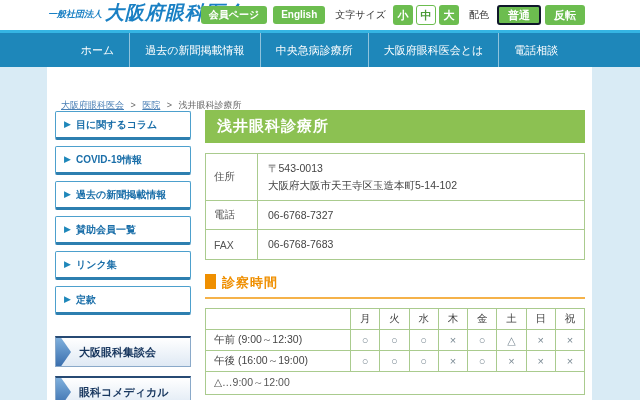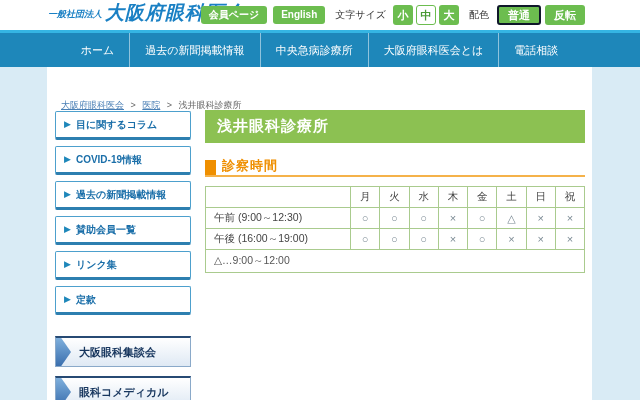--- a/index.html
+++ b/index.html
@@ -84,22 +84,22 @@
   .clinic-title {
     background:#8cc152; color:#fff; font-size:15px; font-weight:bold;
     padding:7px 12px; letter-spacing:1px;
   }
   table { border-collapse:collapse; width:100%; }
   .info-table { margin-top:10px; font-size:10.5px; color:#444; }
   .info-table th, .info-table td { border:1px solid #aacb8e; }
   .info-table th { width:52px; font-weight:normal; text-align:left; padding:6px 8px; color:#555; }
   .info-table td { padding:6px 10px; line-height:1.6; }
 
-  .section-head { margin-top:14px; border-bottom:2px solid #f5b24a; 
-                  display:flex; align-items:flex-end; }
+  .section-head { margin-top:14px; border-bottom:2px solid #f5b24a; padding-bottom:5px;
+                  display:flex; align-items:flex-start; }
   .section-head .sq { width:11px; height:15px; background:#ef8f00; margin-right:6px; }
   .section-head .txt { color:#ef8f00; font-size:13px; font-weight:bold; letter-spacing:1px; }
 
   .hours-table { margin-top:9px; font-size:10.5px; color:#444; }
   .hours-table th, .hours-table td { border:1px solid #aacb8e; padding:3px 2px; text-align:center; }
   .hours-table th { font-weight:normal; }
   .hours-table .rowlabel { text-align:left; padding-left:8px; width:145px; white-space:nowrap; }
   .hours-table .mark { color:#7b8a94; font-size:11px; }
   .hours-table .note { text-align:left; padding:4px 8px; color:#555; }
 </style>
@@ -181,20 +181,39 @@
           <div class="banner">
             <span class="arrow"></span>
             <span class="blbl">眼科コメディカル</span>
           </div>
         </div>
     </div>
 
     <div class="main">
       <div class="clinic-title">浅井眼科診療所</div>
 
+      <table class="info-table">
+        <tbody>
+            <tr>
+          <th>住所</th>
+          <td>
+            <div>〒543-0013</div>
+            <div>大阪府大阪市天王寺区玉造本町5-14-102</div>
+          </td>
+        </tr>
+        <tr>
+          <th>電話</th>
+          <td>06-6768-7327</td>
+        </tr>
+        <tr>
+          <th>FAX</th>
+          <td>06-6768-7683</td>
+        </tr>
+      </tbody>
+        </table>
 
       <div class="section-head">
         <span class="sq"></span>
         <span class="txt">診察時間</span>
       </div>
 
       <table class="hours-table">
         <thead>
             <tr id="hours-head">
               <th class="rowlabel"></th>

